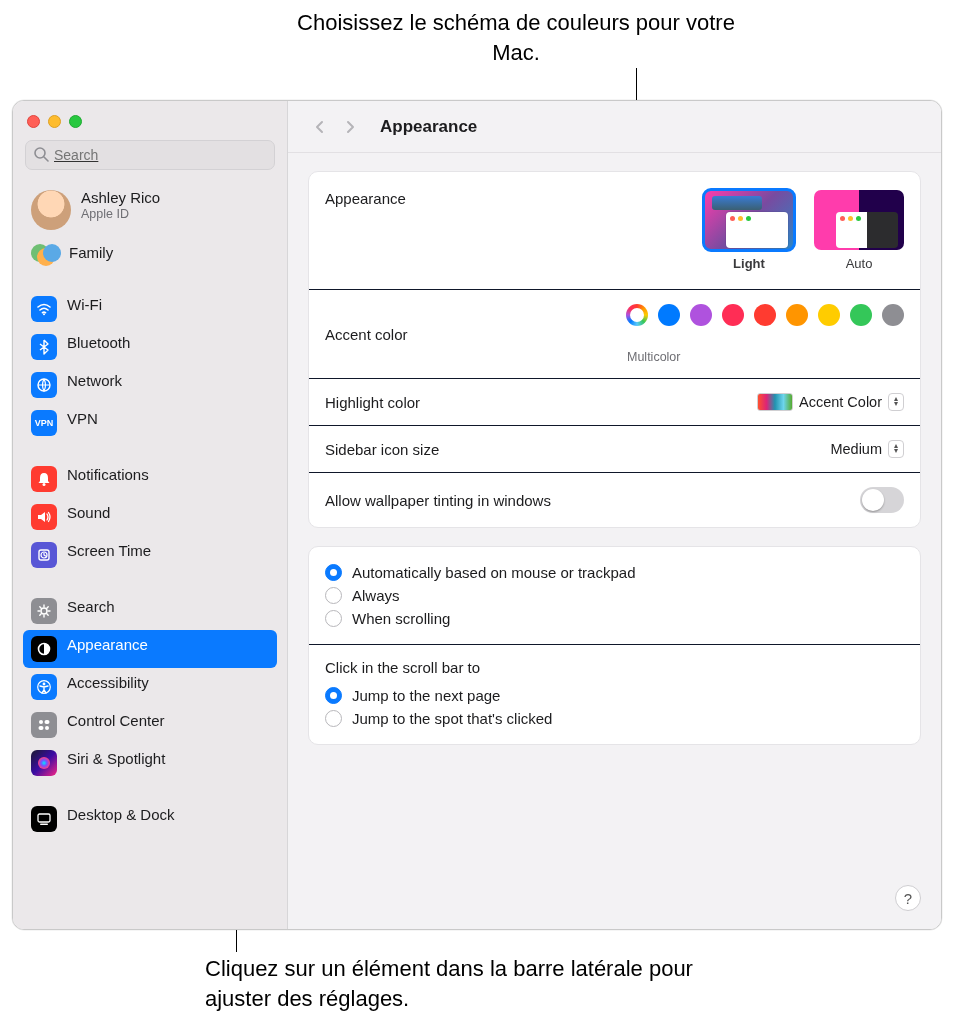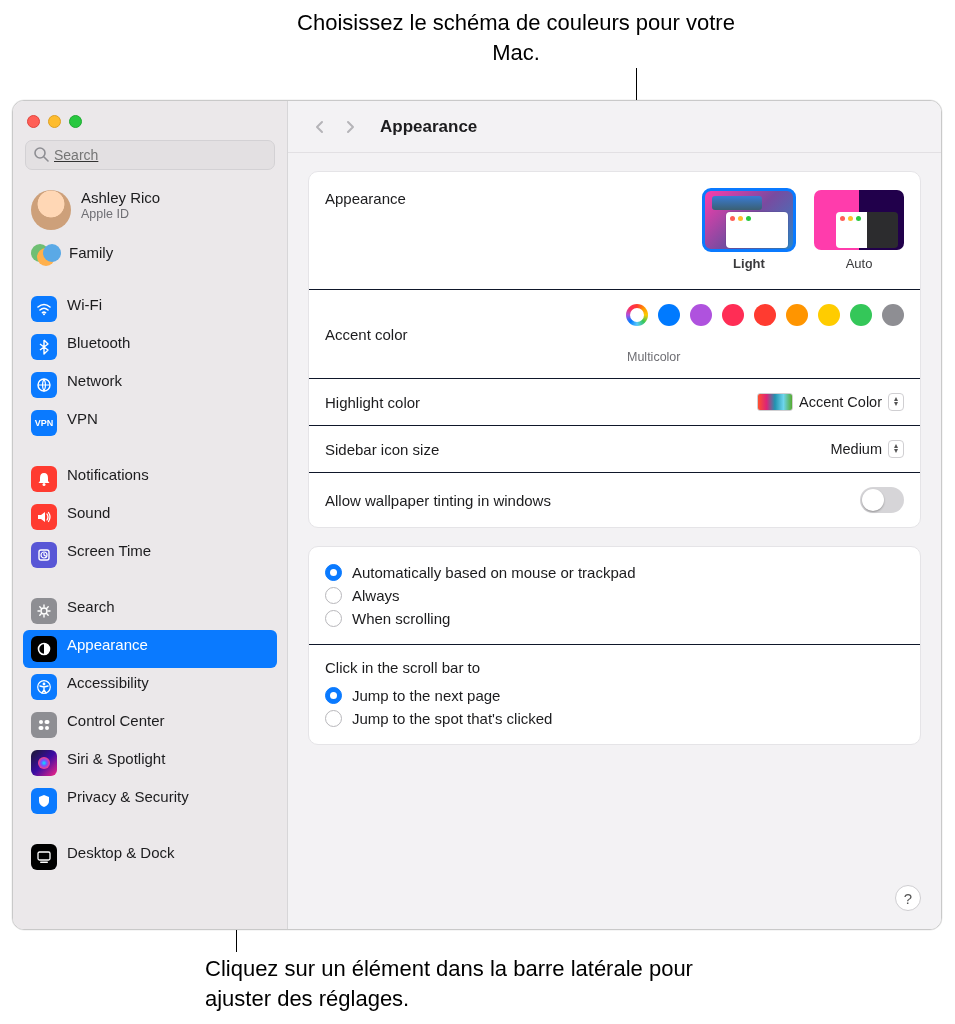--- a/index.html
+++ b/index.html
@@ -386,28 +386,20 @@
                   <radialGradient id="sg">
                     <stop offset="0%" stop-color="#00e5ff"></stop>
                     <stop offset="50%" stop-color="#7c4dff"></stop>
                     <stop offset="100%" stop-color="#ff4081"></stop>
                   </radialGradient>
                 </defs>
               </svg>
             </div>
             <div class="label">Siri &amp; Spotlight</div>
           </div>
-          <div class="sb-item">
-            <div class="sicon" style="background: rgb(10, 122, 255);">
-              <svg width="16" height="16" viewBox="0 0 16 16">
-                <path d="M8 2 L13 4 V8 Q13 12 8 14 Q3 12 3 8 V4 Z" fill="#fff"></path>
-              </svg>
-            </div>
-            <div class="label">Privacy &amp; Security</div>
-          </div>
           <div class="sb-sep"></div>
           <div class="sb-item">
             <div class="sicon" style="background: rgb(0, 0, 0);">
               <svg width="16" height="16" viewBox="0 0 16 16">
                 <rect x="2" y="3" width="12" height="8" rx="1.5" stroke="#fff" stroke-width="1.3" fill="none"></rect>
                 <rect x="4" y="12.5" width="8" height="1.5" rx="0.75" fill="#fff"></rect>
               </svg>
             </div>
             <div class="label">Desktop &amp; Dock</div>
           </div>

